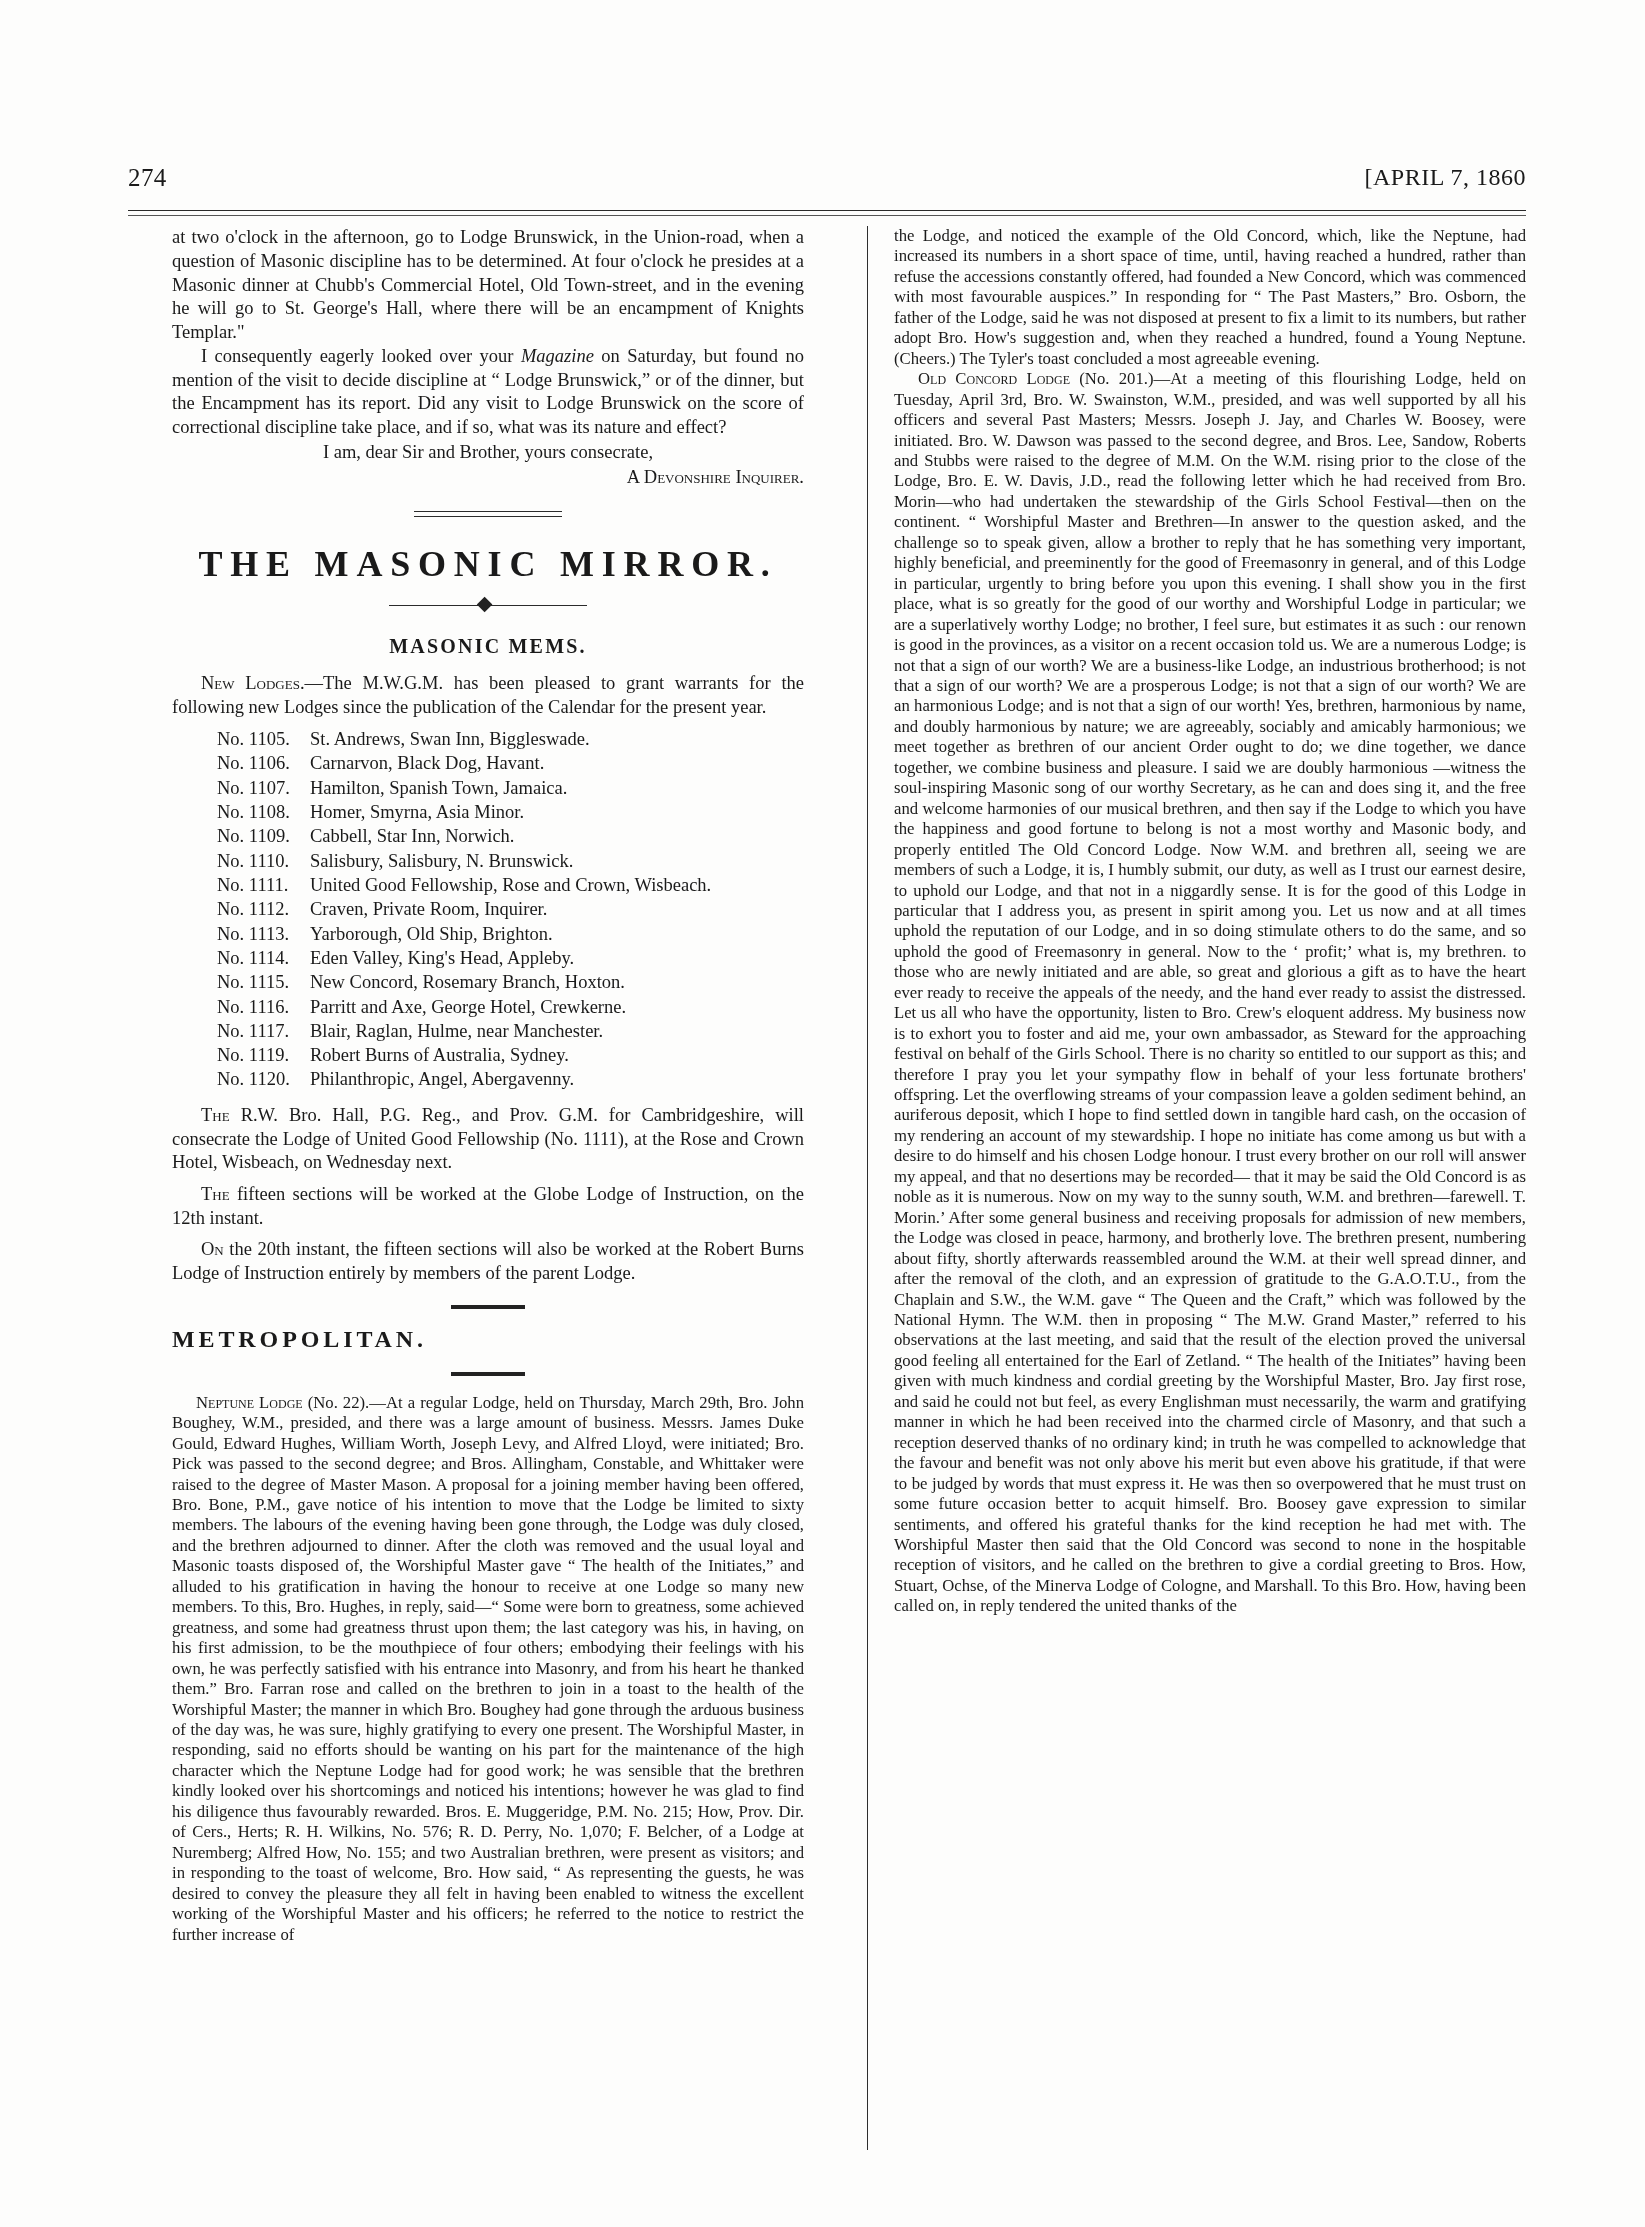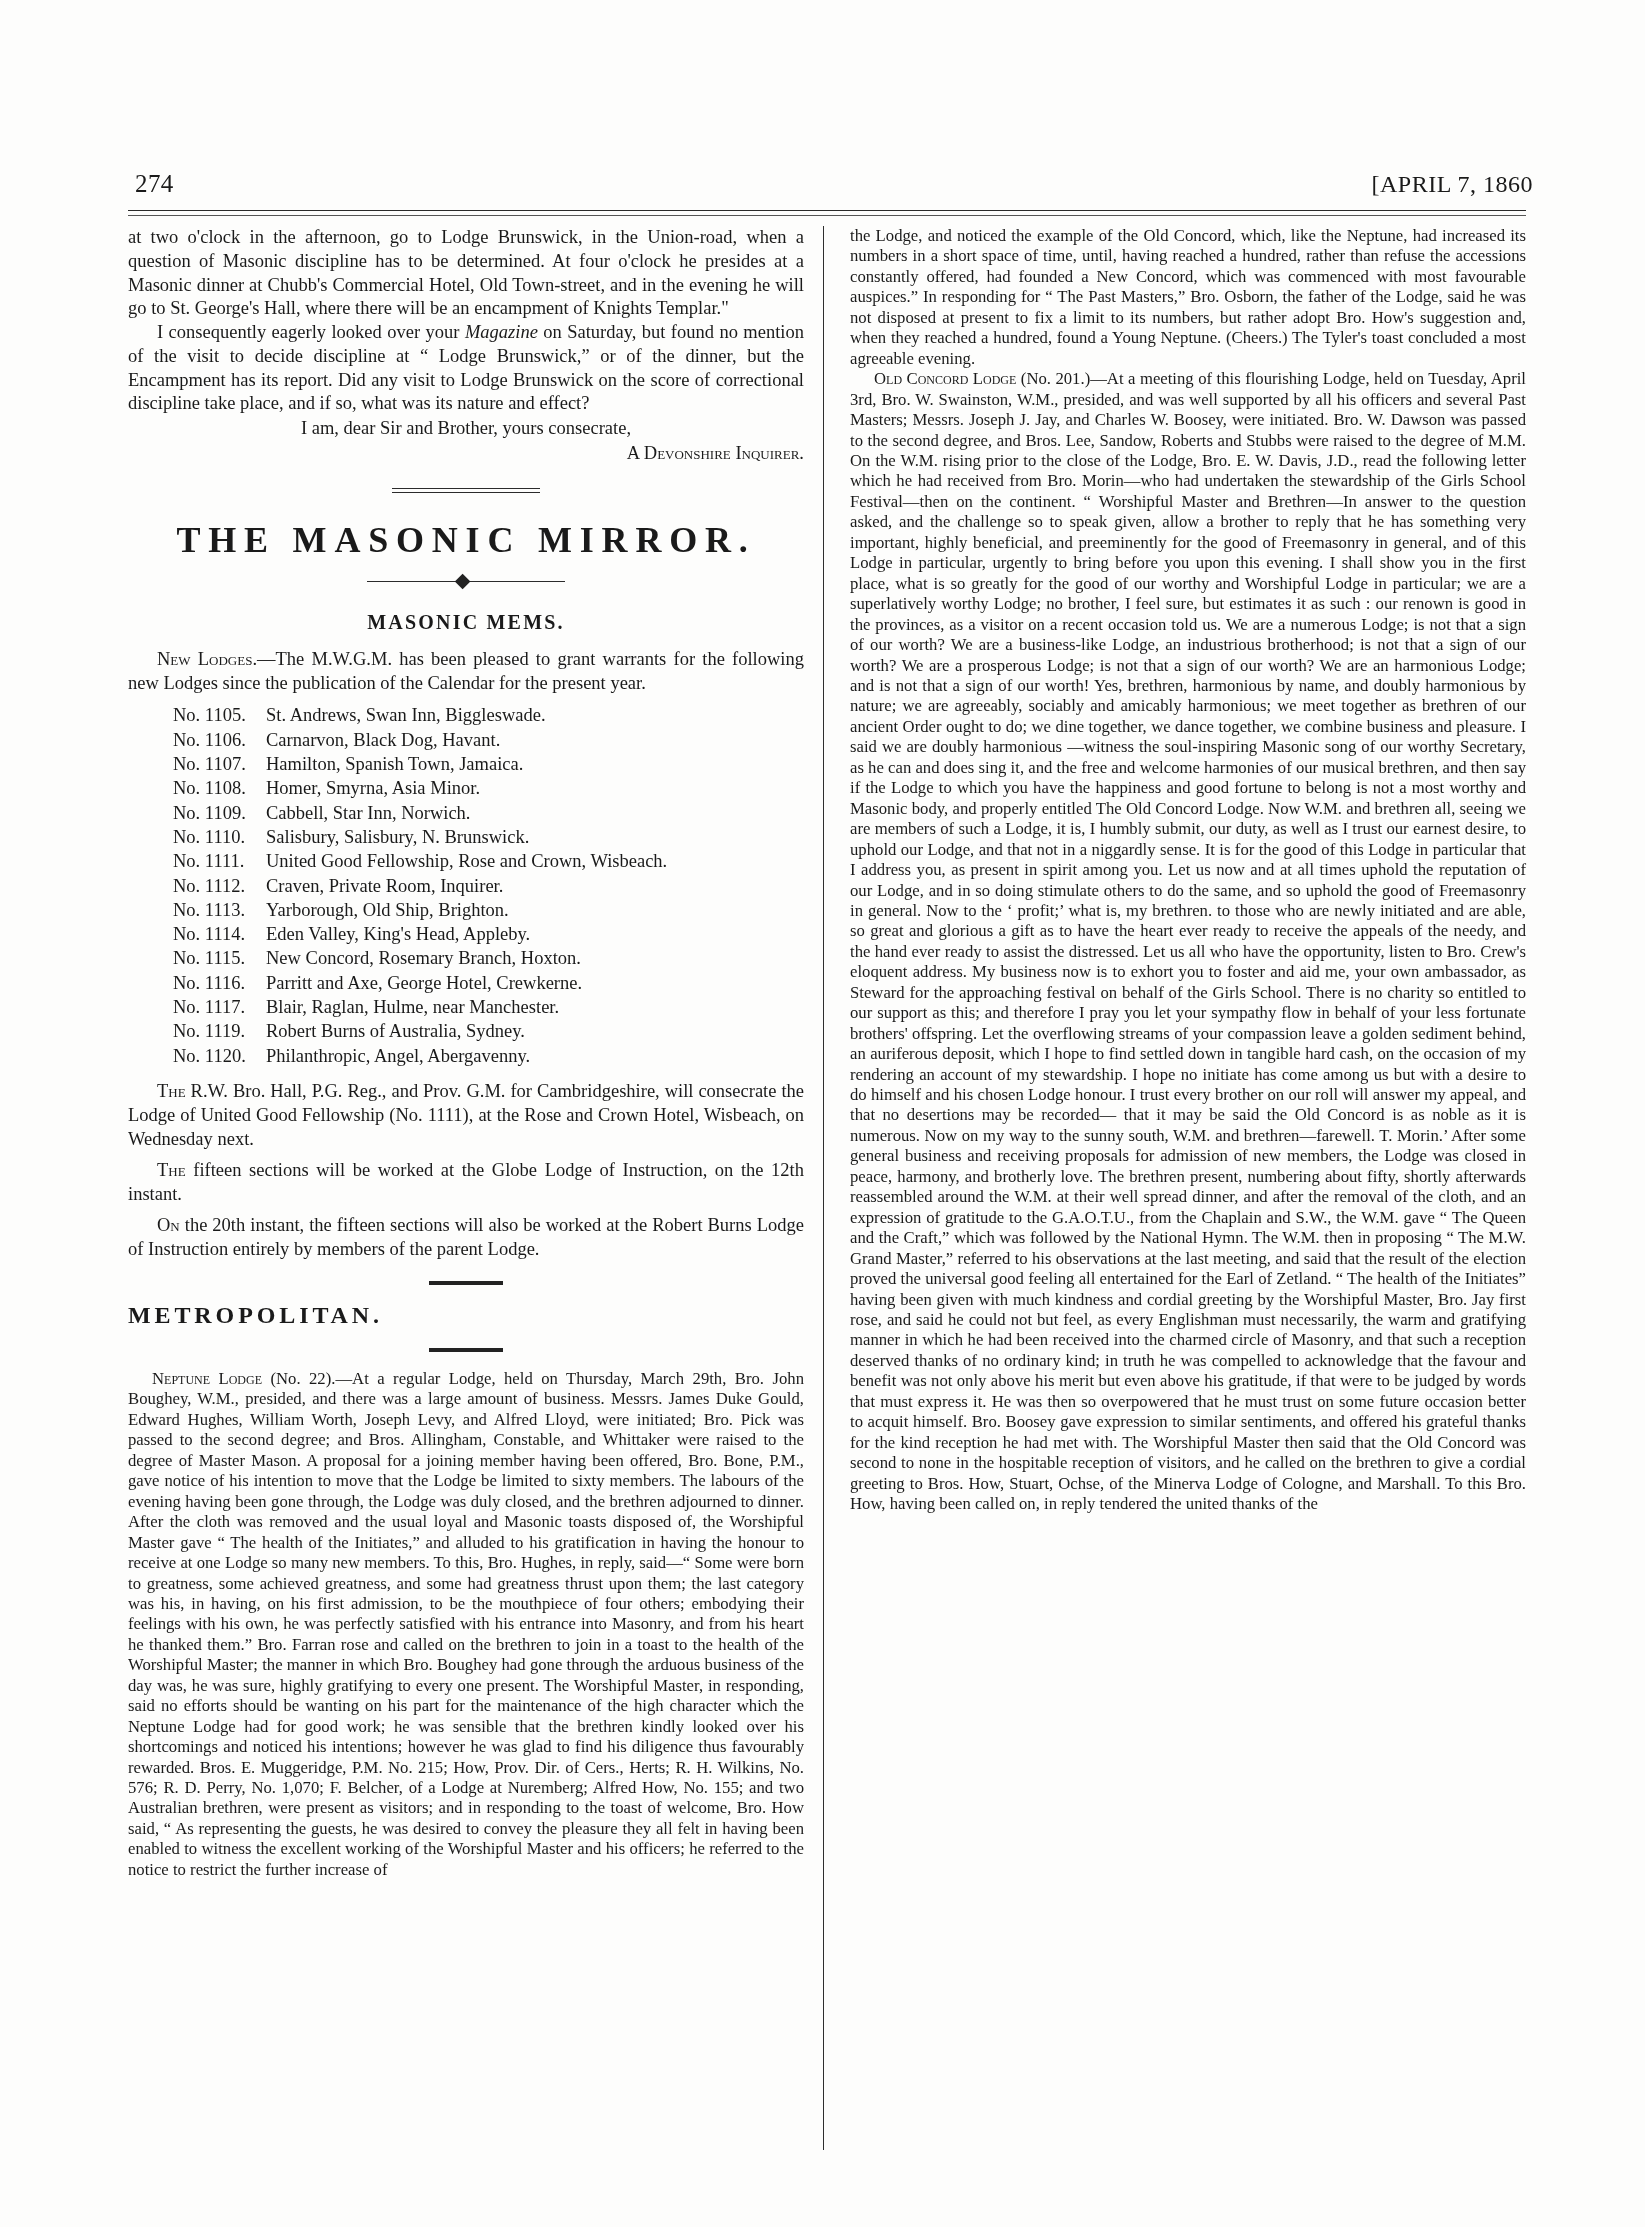--- a/index.html
+++ b/index.html
@@ -20,26 +20,26 @@
     position: absolute;
     left: 0; top: 0;
     width: 1645px;
     height: 2227px;
     background: #fdfdfc;
   }
 
   
   .masthead {
     position: absolute;
-    left: 135px;
+    left: 128px;
     top: 164px;
     width: 1398px;
     height: 40px;
     display: flex;
-    align-items: center;
+    align-items: flex-start;
     justify-content: space-between;
     white-space: nowrap;
   }
   .folio {
     font-size: 25px;
     letter-spacing: 0.4px;
   }
   .running-title {
     font-size: 28.5px;
     letter-spacing: 1px;
@@ -75,20 +75,21 @@
     left: 128px;
     top: 226px;
     width: 1398px;
     height: 1924px;
     display: flex;
     gap: 0;
   }
   .col {
     width: 686px;
     position: relative;
+    margin-left: 44px;
   }
   .col-left  { padding-right: 19px; }
   .col-right { padding-left: 26px; border-left: 1.7px solid #2e2e2e; }
 
   p {
     margin: 0;
     text-align: justify;
     text-justify: inter-word;
     hyphens: manual;
   }

